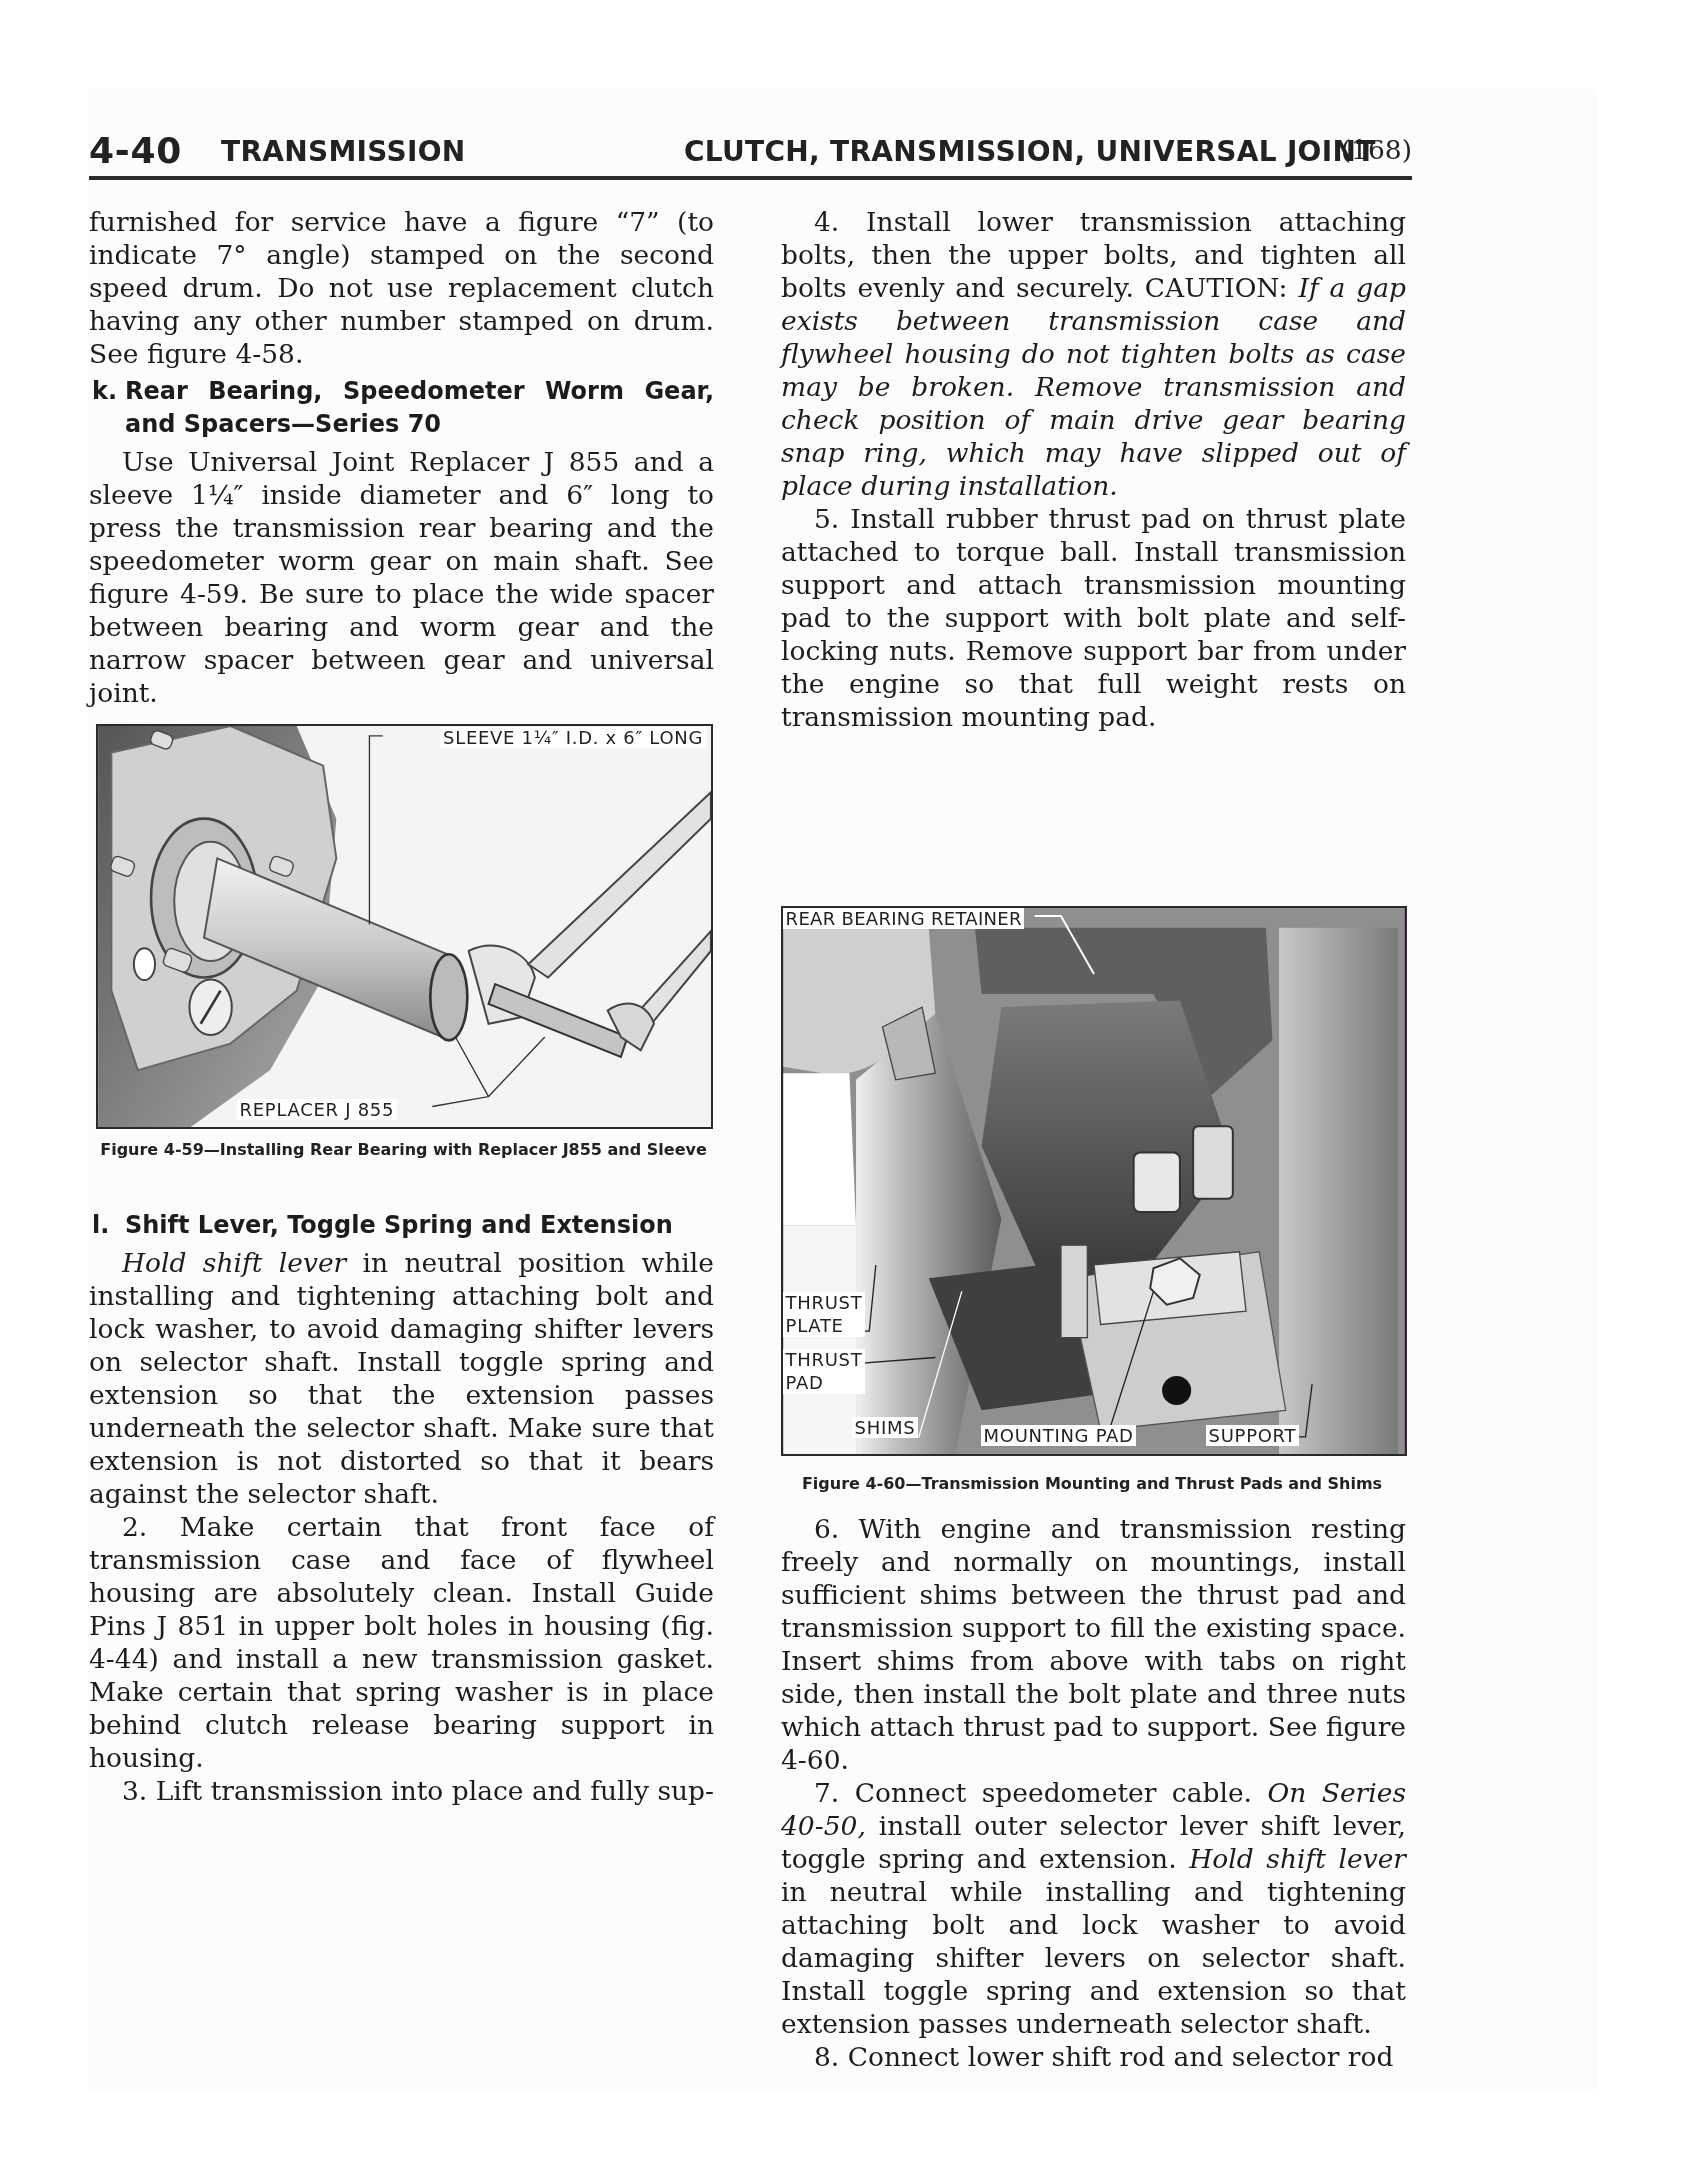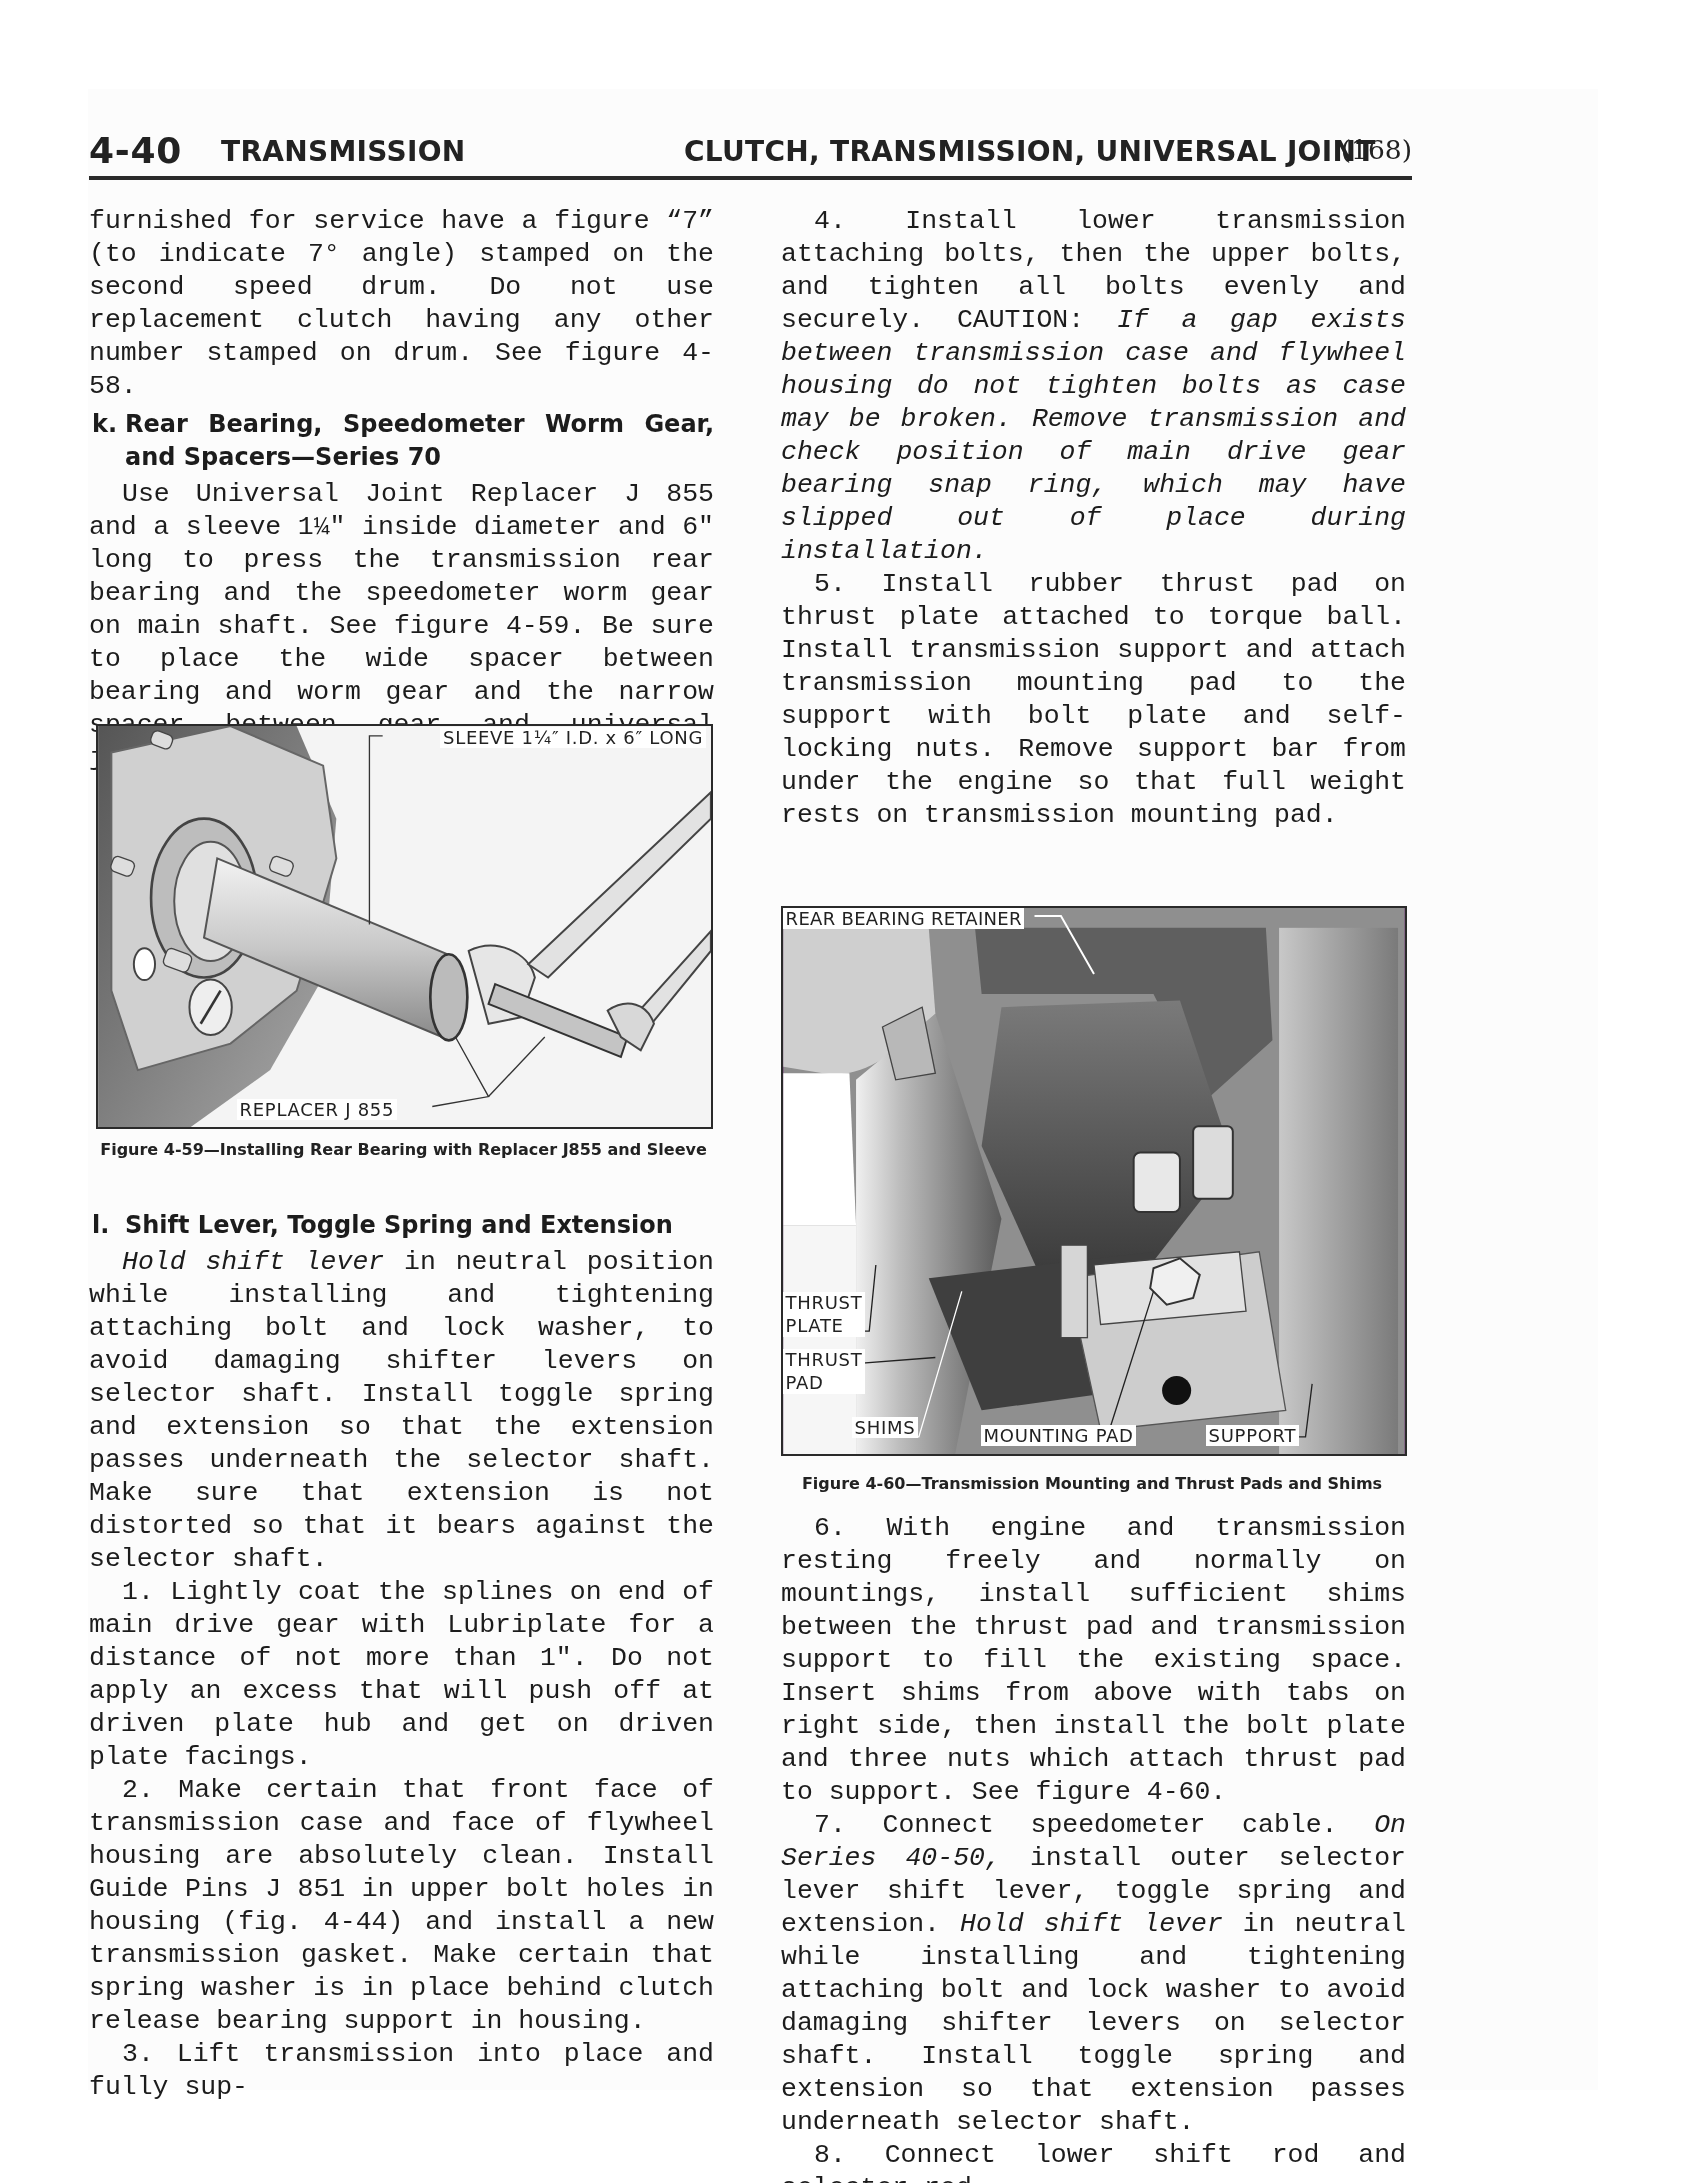--- a/index.html
+++ b/index.html
@@ -15,21 +15,21 @@
     position: absolute; top: 130px; left: 89px; width: 1323px; height: 46px;
     font-family: "DejaVu Sans", "Liberation Sans", sans-serif; font-weight: bold;
     border-bottom: 4px solid #2a2a2a;
   }
   .hdr .pnum { position: absolute; left: 0; top: 0; font-size: 36px; letter-spacing: 0.7px; color: #222; }
   .hdr .sect { position: absolute; left: 132px; top: 5.3px; font-size: 28px; color: #222; letter-spacing: 0.3px;}
   .hdr .chap { position: absolute; left: 595px; top: 5.3px; font-size: 28px; color: #222; letter-spacing: 0.3px; }
   .hdr .pg { position: absolute; right: 0; top: 4px; font-family: "DejaVu Serif", serif; font-weight: normal; font-size: 26.5px; color: #222; }
 
   .col { position: absolute; font-size: 26.5px; line-height: 33px; text-align: justify; }
-  .col p { margin: 0; font-family: Liberation Mono, monospace; }
+  .col p { margin: 0; }
   .col p.ind { text-indent: 33px; }
   .col .i { font-style: italic; }
   .left { left: 89px; width: 625px; }
   .right { left: 781px; width: 625px; }
 
   .sub {
     font-family: "DejaVu Sans", "Liberation Sans", sans-serif; font-weight: bold;
     font-size: 24px; line-height: 33px; margin: 5.3px 0 4px 0; padding-left: 36px; text-indent: 0px;
   }
   .sub .lead { display: inline-block; width: 33px; margin-left: -33px; }
@@ -111,21 +111,20 @@
   <span class="lbl" style="right:5.3px; top:1.3px;">SLEEVE 1¼″ I.D. x 6″ LONG</span>
   <span class="lbl" style="left:139px; bottom:6.6px;">REPLACER J 855</span>
 </div>
 <div class="cap" style="left:96px; top:1138px; width:615px;">Figure 4-59—Installing Rear Bearing with Replacer J855 and Sleeve</div>
 
 <div class="col left" style="top:1204px;">
   <div class="sub">
     <span class="lead">l.</span><span>Shift Lever, Toggle Spring and Extension</span>
   </div>
   <p class="ind"><span class="i">Hold shift lever</span><span> in neutral position while installing and tightening attaching bolt and lock washer, to avoid damaging shifter levers on selector shaft. Install toggle spring and extension so that the extension passes underneath the selector shaft. Make sure that extension is not distorted so that it bears against the selector shaft.</span></p>
-  <p class="ind">1. Lightly coat the splines on end of main drive gear with Lubriplate for a distance of not more than 1″. Do not apply an excess that will push off at driven plate hub and get on driven plate facings.</p>
   <p class="ind">2. Make certain that front face of transmission case and face of flywheel housing are absolutely clean. Install Guide Pins J 851 in upper bolt holes in housing (fig. 4-44) and install a new transmission gasket. Make certain that spring washer is in place behind clutch release bearing support in housing.</p>
   <p class="ind">3. Lift transmission into place and fully sup-</p>
 </div>
 
 <div class="col right" style="top:205px;">
   <p class="ind"><span>4. Install lower transmission attaching bolts, then the upper bolts, and tighten all bolts evenly and securely. CAUTION: </span><span class="i">If a gap exists between transmission case and flywheel housing do not tighten bolts as case may be broken. Remove transmission and check position of main drive gear bearing snap ring, which may have slipped out of place during installation.</span></p>
   <p class="ind">5. Install rubber thrust pad on thrust plate attached to torque ball. Install transmission support and attach transmission mounting pad to the support with bolt plate and self-locking nuts. Remove support bar from under the engine so that full weight rests on transmission mounting pad.</p>
 </div>
 
 <div class="fig" style="left:781px; top:906px; width:622px; height:546px; background:#701a75;">

